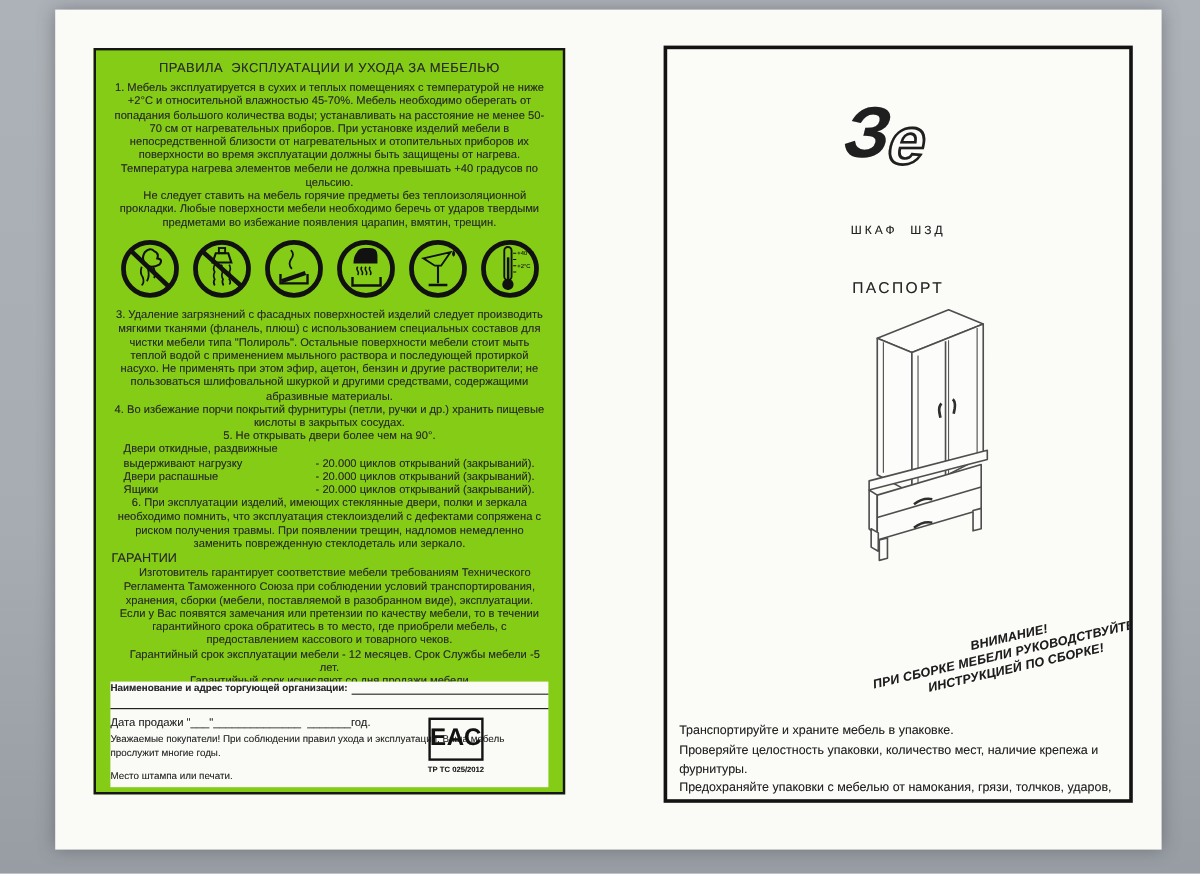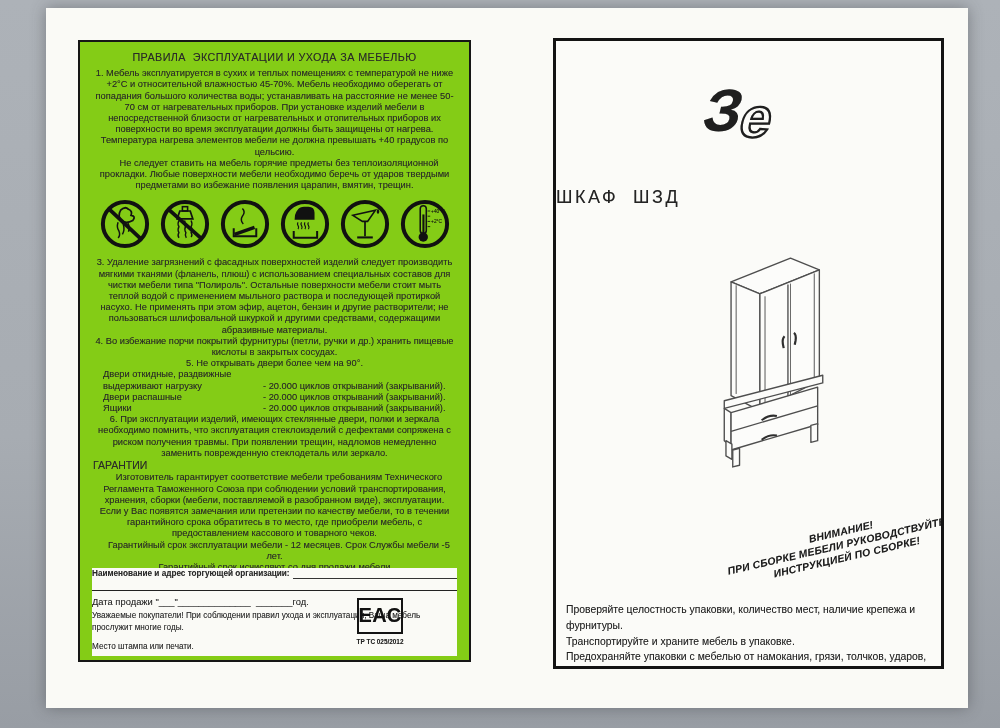--- a/index.html
+++ b/index.html
@@ -41,22 +41,22 @@
              display:flex; align-items:center; justify-content:center;
              font-size:20px; font-weight:bold; letter-spacing:.5px; color:#111; }
   .eac-caption { font-size:6.4px; font-weight:bold; margin-top:2px; color:#222; }
   
   .frame-right {
     position:absolute; left:553px; top:38px; width:391px; height:631px;
     border:3px solid #131313; background:#fbfbf8; overflow:hidden;
     color:#242424; text-shadow:0 0 .4px rgba(20,20,20,.3);
   }
   .brand-logo { position:absolute; top:26px; left:50%; transform:translateX(-50%); }
-  .product-title { position:absolute; top:146px; width:100%; text-align:left;
-                   font-size:18px; letter-spacing:2.5px; white-space:pre-wrap; }
+  .product-title { position:absolute; top:146px; width:100%; text-align:center;
+                   font-size:10px; letter-spacing:2.5px; white-space:pre-wrap; }
   .doc-type { position:absolute; top:191px; width:100%; text-align:center;
               font-size:13px; letter-spacing:2px; }
   .wardrobe { position:absolute; left:158px; top:212px; }
   .warning-block { position:absolute; left:118px; top:484px; width:340px;
                    transform:rotate(-13deg); text-align:center;
                    font-weight:bold; font-style:italic; font-size:10.4px; line-height:13px;
                    letter-spacing:.2px; color:#1b1b1b; }
   .footer-lines { position:absolute; left:10px; right:8px; top:561px;
                   font-size:10.4px; line-height:15.8px; color:#222; }
   svg text { font-family:"Liberation Sans", sans-serif; }
@@ -168,20 +168,21 @@
 <div class="frame-right">
 
   <svg class="brand-logo" width="130" height="90" viewBox="0 0 130 90">
     <g transform="skewX(-14) translate(18,0)">
       <text x="14" y="64" font-size="60" font-weight="bold" fill="#1f1f1f">З</text>
       <text x="52" y="70" font-size="56" font-weight="bold" fill="#fbfbf8" stroke="#1f1f1f" stroke-width="2.2">е</text>
     </g>
   </svg>
 
   <div class="product-title">ШКАФ  ШЗД</div>
+  <div class="doc-type">ПАСПОРТ</div>
 
   <svg class="wardrobe" width="136" height="225" viewBox="0 0 160 265" fill="#fcfcfa" stroke="#4e4e4e" stroke-width="1.6" stroke-linejoin="round">
 
     <polygon points="20,34 90,6 124,20 54,48"></polygon>
 
     <polygon points="20,34 54,48 54,186 20,168"></polygon>
     <line x1="26" y1="38" x2="26" y2="166" stroke-width="1.1"></line>
 
     <polygon points="54,48 124,20 124,150 54,186"></polygon>
     <line x1="60" y1="51" x2="60" y2="184" stroke-width="1.1"></line>
@@ -205,18 +206,18 @@
     <polygon points="114,203 122,201 122,221 114,223"></polygon>
   </svg>
 
   <div class="warning-block">
     <div>ВНИМАНИЕ!</div>
     <div>ПРИ СБОРКЕ МЕБЕЛИ РУКОВОДСТВУЙТЕСЬ</div>
     <div>ИНСТРУКЦИЕЙ ПО СБОРКЕ!</div>
   </div>
 
   <div class="footer-lines">
+    <div>Транспортируйте и храните мебель в упаковке.</div>
     <div>Проверяйте целостность упаковки, количество мест, наличие крепежа и фурнитуры.</div>
-    <div>Транспортируйте и храните мебель в упаковке.</div>
     <div>Предохраняйте упаковки с мебелью от намокания, грязи, толчков, ударов, падений.</div>
 
   </div>
 </div>
 
 </body></html>

